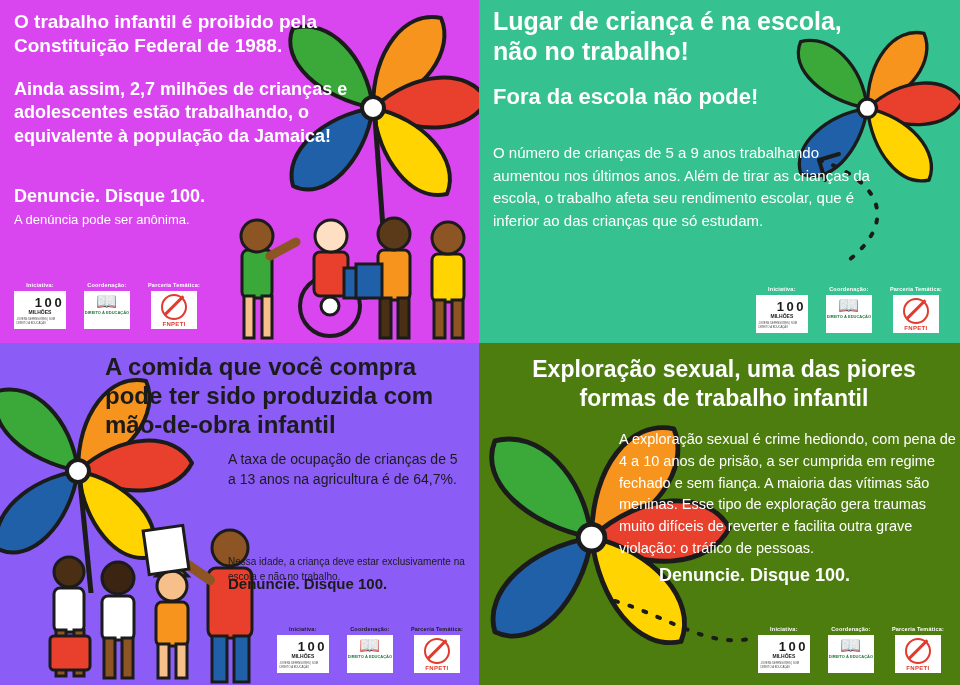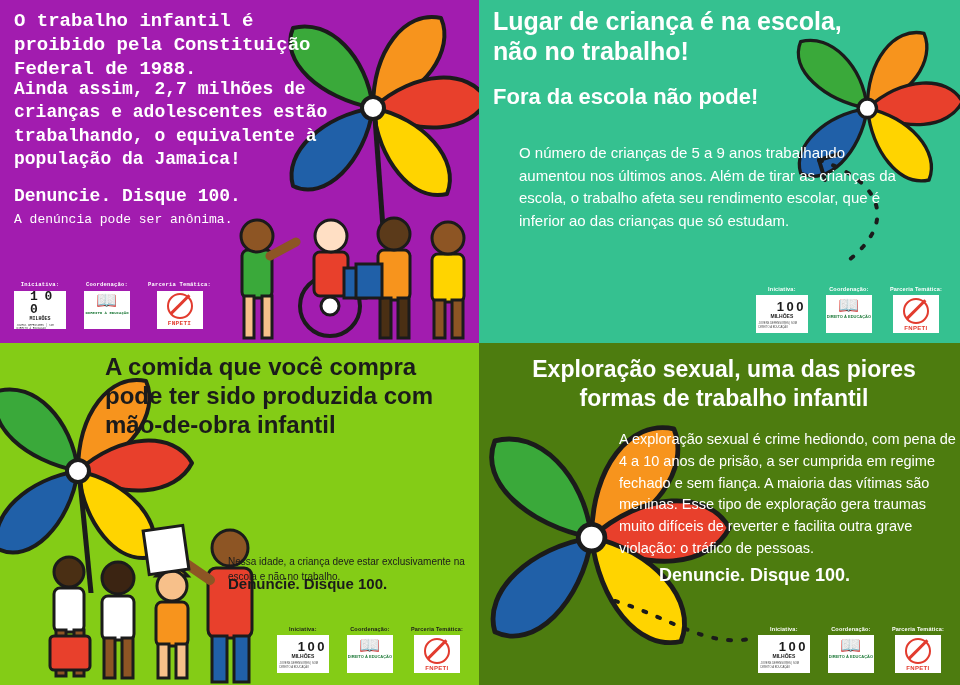--- a/index.html
+++ b/index.html
@@ -11,38 +11,38 @@
   }
   .grid{
     width:960px;height:685px;
     display:grid;
     grid-template-columns:479px 481px;
     grid-template-rows:343px 342px;
   }
   .poster{position:relative;overflow:hidden;}
 
   
-  .p1{background:#a21caf;font-family:Liberation Mono, monospace;}
+  .p1{background:#d946ef;}
   .p2{background:#35c190;}
-  .p3{background:#84cc16;}
+  .p3{background:#8b5cf6;}
   .p4{background:#4d7c0f;}
 
   
   .txt{position:absolute;z-index:5;}
 
   
   .p1 .t1{left:14px;top:10px;width:330px;color:#ffffff;font-size:19px;font-weight:bold;line-height:1.25;}
   .p1 .t2{left:14px;top:78px;width:340px;color:#ffffff;font-size:18px;font-weight:bold;line-height:1.3;}
   .p1 .t3{left:14px;top:186px;width:330px;color:#ffffff;font-size:18px;font-weight:bold;}
   .p1 .t4{left:14px;top:212px;width:330px;color:#ffffff;font-size:13px;}
 
   
   .p2 .t1{left:14px;top:6px;width:360px;color:#ffffff;font-size:25px;font-weight:bold;line-height:1.2;}
   .p2 .t2{left:14px;top:84px;width:360px;color:#ffffff;font-size:22px;font-weight:bold;}
-  .p2 .t3{left:14px;top:142px;width:380px;color:#ffffff;font-size:15px;line-height:1.5;margin-left:26px;}
+  .p2 .t3{left:14px;top:142px;width:380px;color:#ffffff;font-size:15px;line-height:1.5;}
   .p2 .t4{left:14px;top:278px;width:380px;color:#ffffff;font-size:16px;line-height:1.35;}
 
   
   .p3 .t1{left:105px;top:10px;width:370px;color:#1b1b1b;font-size:24px;font-weight:bold;line-height:1.2;text-align:left;}
   .p3 .t2{left:228px;top:106px;width:240px;color:#1b1b1b;font-size:14px;line-height:1.45;}
   .p3 .t3{left:228px;top:172px;width:240px;color:#1b1b1b;font-size:10px;line-height:1.45;margin-top:40px;}
   .p3 .t4{left:228px;top:232px;width:240px;color:#1b1b1b;font-size:15px;font-weight:bold;}
 
   
   .p4 .t1{left:20px;top:12px;width:450px;color:#ffffff;font-size:23px;font-weight:bold;line-height:1.25;text-align:center;}
@@ -240,20 +240,21 @@
         <rect x="172" y="58" width="44" height="70" rx="8" fill="#e8402c"></rect>
         <circle cx="194" cy="38" r="18" fill="#8d5524"></circle>
         <rect x="176" y="126" width="15" height="46" fill="#2060a8"></rect>
         <rect x="198" y="126" width="15" height="46" fill="#2060a8"></rect>
         <path d="M174 70 L 142 48" stroke="#8d5524" stroke-width="10" stroke-linecap="round" fill="none"></path>
         <rect x="110" y="18" width="40" height="44" fill="#ffffff" transform="rotate(-8 130 40)"></rect>
       </g>
     </svg>
 
     <div class="txt t1">A comida que você compra pode ter sido produzida com mão-de-obra infantil</div>
+    <div class="txt t2">A taxa de ocupação de crianças de 5 a 13 anos na agricultura é de 64,7%.</div>
     <div class="txt t3">Nessa idade, a criança deve estar exclusivamente na escola e não no trabalho.</div>
     <div class="txt t4">Denuncie. Disque 100.</div>
 
     <div class="logos" style="right:16px;bottom:12px;">
       <div class="logo-col">
         <div class="logo-cap cap-dark">Iniciativa:</div>
         <div class="l100">
           <div class="big"><span>1 0 0</span></div>
           <div class="sub">MILHÕES</div>
           <div class="tiny">JOVENS DEFENSORES | SOM DIREITO À EDUCAÇÃO</div>

